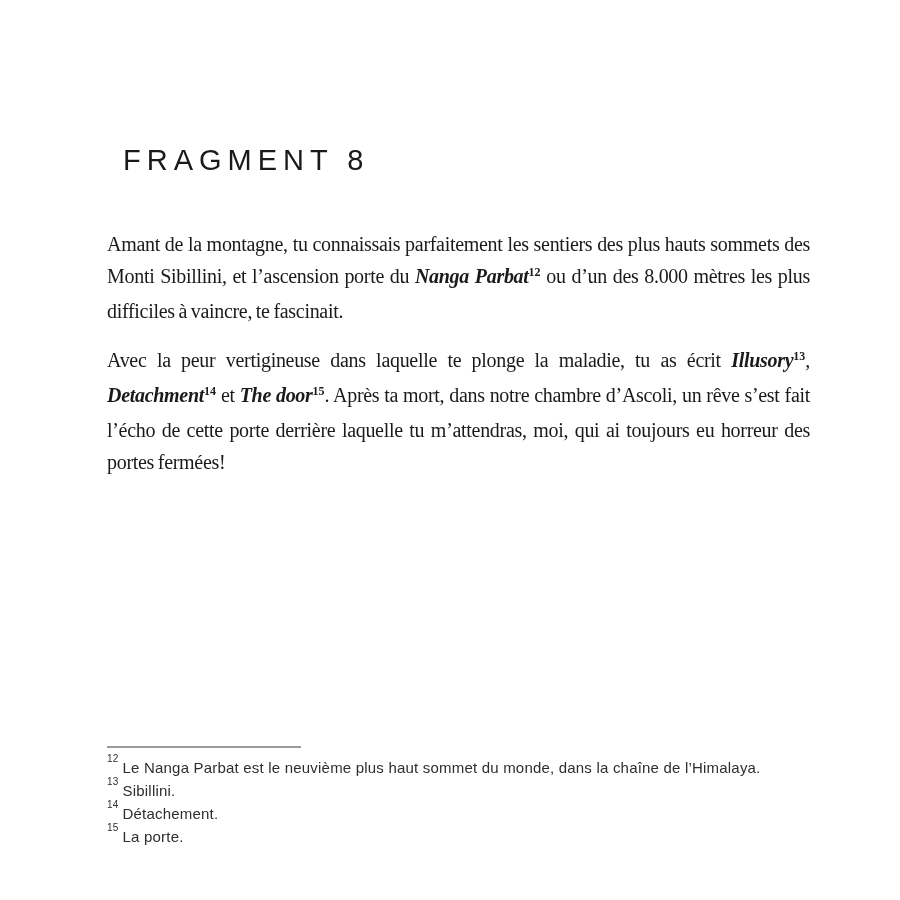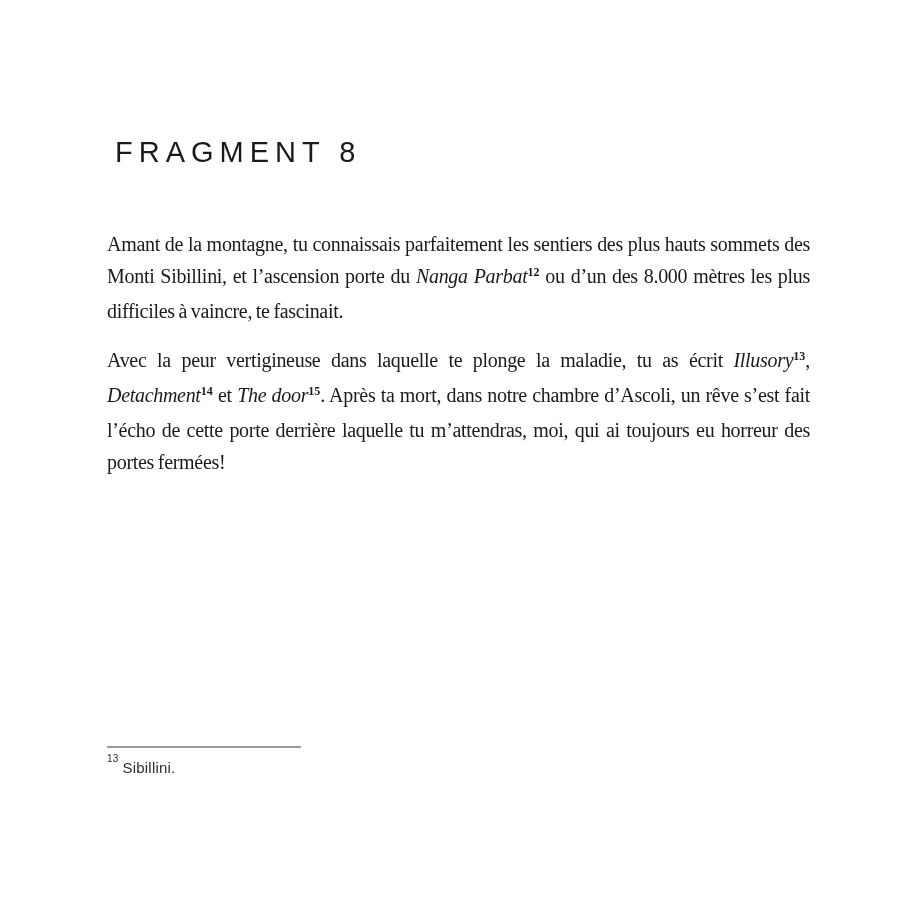--- a/index.html
+++ b/index.html
@@ -14,21 +14,21 @@
     position:relative;
     width:900px;
     height:900px;
     background:var(--page-bg);
     overflow:hidden;
   }
   .title{
     position:absolute;
     left:107px;
     top:130px;
-    margin:8px;
+    margin:16px;
     font-family:"Liberation Sans","DejaVu Sans",sans-serif;
     font-weight:400;
     font-size:29px;
     line-height:1;
     letter-spacing:6px;
     color:var(--text-color);
   }
   .body-text{
     position:absolute;
     left:107px;
@@ -39,21 +39,21 @@
     margin:0 0 17px 0;
     font-family:"Liberation Serif","DejaVu Serif",serif;
     font-size:20px;
     line-height:32px;
     letter-spacing:-0.3px;
     word-spacing:-1px;
     text-align:justify;
     color:var(--text-color);
   }
   .seg-bi{
-    font-weight:400;
+    font-weight:700;
     font-style:italic;
   }
   .seg-sup{
     font-weight:700;
     font-style:normal;
     font-size:12px;
     position:relative;
     top:-7px;
     letter-spacing:0;
   }
@@ -96,17 +96,26 @@
 
   <div class="body-text">
     <p class="para"><span class="seg-n">Amant de la montagne, tu connaissais parfaitement les sentiers des plus hauts sommets des Monti Sibillini, et l’ascension porte du </span><span class="seg-bi">Nanga Parbat</span><span class="seg-sup">12</span><span class="seg-n"> ou d’un des 8.000 mètres les plus difficiles à vaincre, te fascinait.</span></p>
     <p class="para"><span class="seg-n">Avec la peur vertigineuse dans laquelle te plonge la maladie, tu as écrit </span><span class="seg-bi">Illusory</span><span class="seg-sup">13</span><span class="seg-n">, </span><span class="seg-bi">Detachment</span><span class="seg-sup">14</span><span class="seg-n"> et </span><span class="seg-bi">The door</span><span class="seg-sup">15</span><span class="seg-n">. Après ta mort, dans notre chambre d’Ascoli, un rêve s’est fait l’écho de cette porte derrière laquelle tu m’attendras, moi, qui ai toujours eu horreur des portes fermées!</span></p>
   </div>
 
   <div class="fn-rule"></div>
 
   <div class="footnotes">
     <div class="footnote">
+      <sup class="fn-num">12</sup><span class="fn-text">Le Nanga Parbat est le neuvième plus haut sommet du monde, dans la chaîne de l’Himalaya.</span>
+    </div>
+    <div class="footnote">
       <sup class="fn-num">13</sup><span class="fn-text">Sibillini.</span>
+    </div>
+    <div class="footnote">
+      <sup class="fn-num">14</sup><span class="fn-text">Détachement.</span>
+    </div>
+    <div class="footnote">
+      <sup class="fn-num">15</sup><span class="fn-text">La porte.</span>
     </div>
   </div>
 
 </div>
 
 </body></html>

